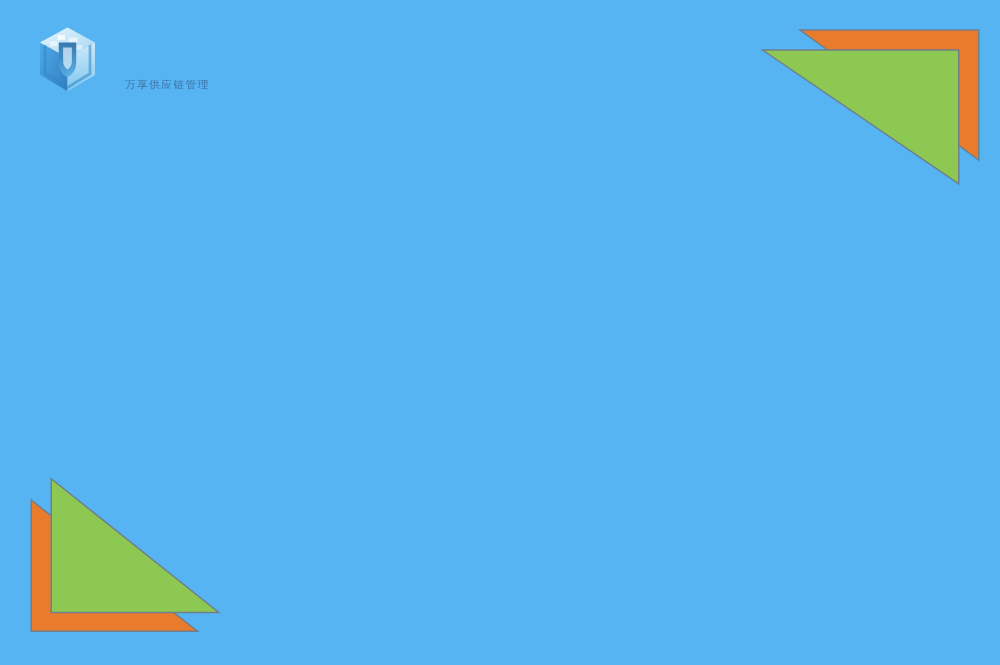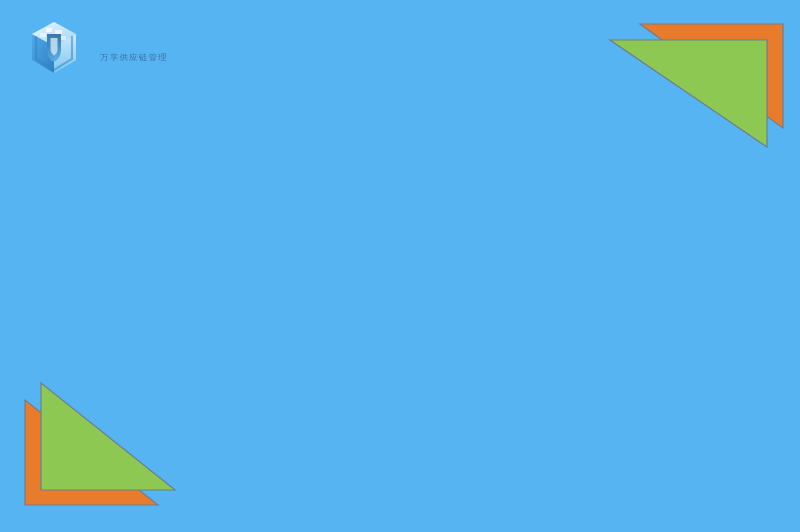--- a/index.html
+++ b/index.html
@@ -72,21 +72,21 @@
   }
   #logo-latin .lead {
     color: #2e5f94;
   }
   #logo-latin .tail {
     color: #d8ecfb;
   }
   #logo-cn {
     position: absolute;
     left: 14px;
-    bottom: 11px;
+    bottom: 1px;
     font-size: 8.5px;
     letter-spacing: 1.2px;
     color: #3d6fa2;
     line-height: 1;
     white-space: nowrap;
     transform: scaleY(0.95);
     transform-origin: left bottom;
   }
 
   

